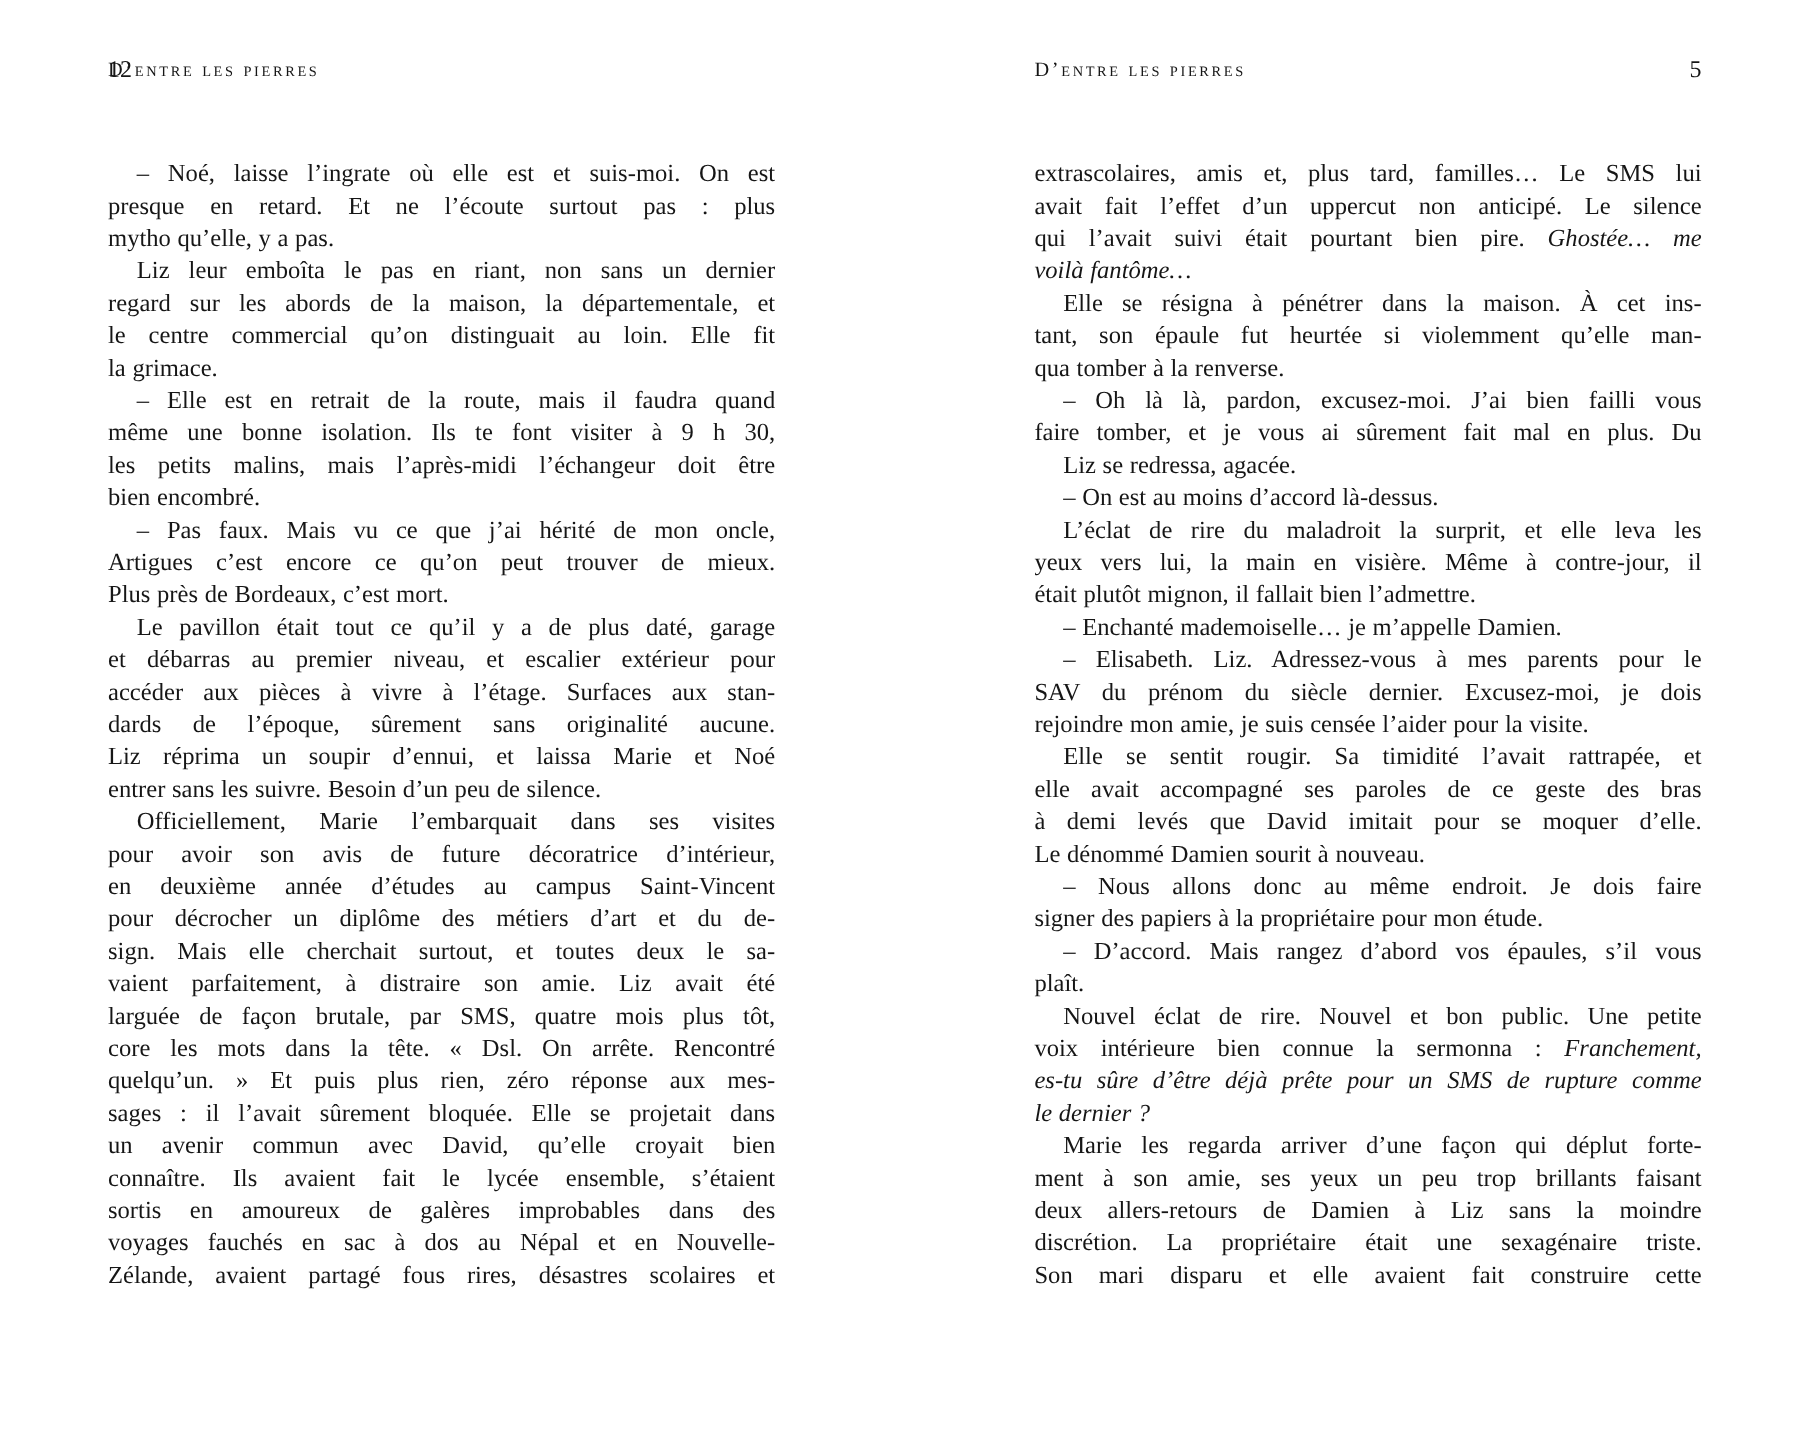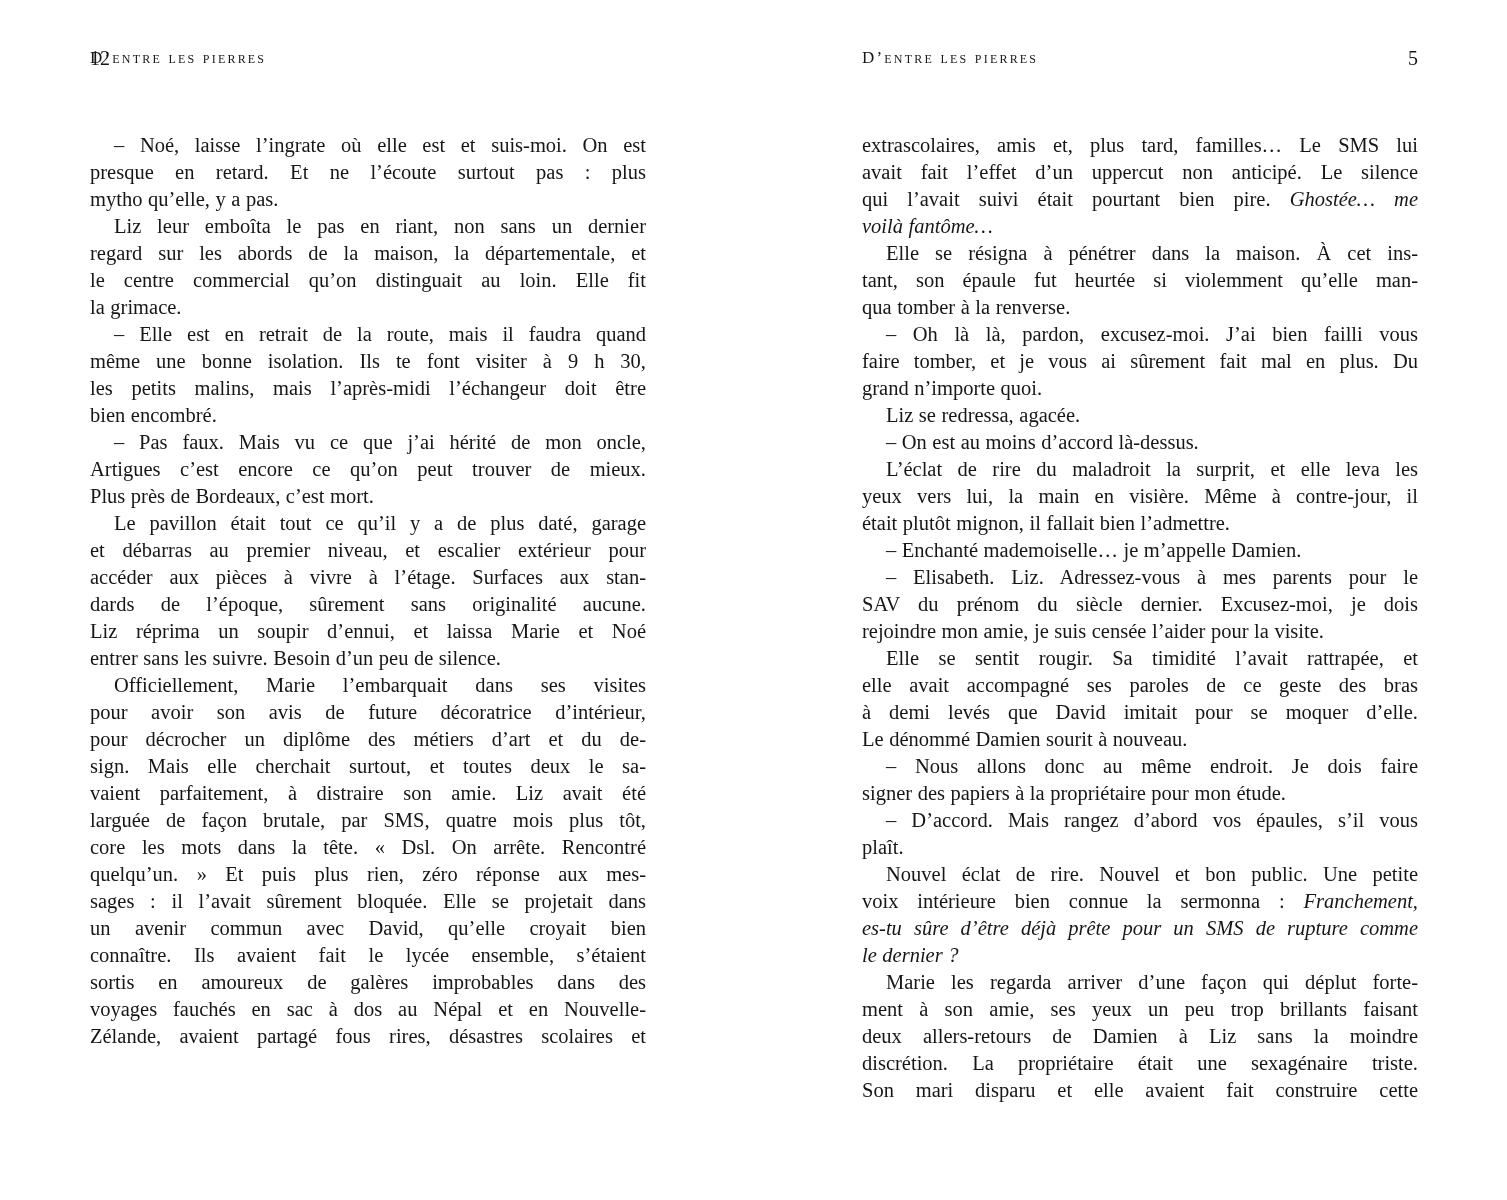--- a/index.html
+++ b/index.html
@@ -95,20 +95,21 @@
       <div class="line"><span>Artigues c’est encore ce qu’on peut trouver de mieux.</span></div>
       <div class="line end"><span>Plus près de Bordeaux, c’est mort.</span></div>
       <div class="line indent"><span>Le pavillon était tout ce qu’il y a de plus daté, garage</span></div>
       <div class="line"><span>et débarras au premier niveau, et escalier extérieur pour</span></div>
       <div class="line"><span>accéder aux pièces à vivre à l’étage. Surfaces aux stan-</span></div>
       <div class="line"><span>dards de l’époque, sûrement sans originalité aucune.</span></div>
       <div class="line"><span>Liz réprima un soupir d’ennui, et laissa Marie et Noé</span></div>
       <div class="line end"><span>entrer sans les suivre. Besoin d’un peu de silence.</span></div>
       <div class="line indent"><span>Officiellement, Marie l’embarquait dans ses visites</span></div>
       <div class="line"><span>pour avoir son avis de future décoratrice d’intérieur,</span></div>
+      <div class="line"><span>en deuxième année d’études au campus Saint-Vincent</span></div>
       <div class="line"><span>pour décrocher un diplôme des métiers d’art et du de-</span></div>
       <div class="line"><span>sign. Mais elle cherchait surtout, et toutes deux le sa-</span></div>
       <div class="line"><span>vaient parfaitement, à distraire son amie. Liz avait été</span></div>
       <div class="line"><span>larguée de façon brutale, par SMS, quatre mois plus tôt,</span></div>
       <div class="line"><span>core les mots dans la tête. « Dsl. On arrête. Rencontré</span></div>
       <div class="line"><span>quelqu’un. » Et puis plus rien, zéro réponse aux mes-</span></div>
       <div class="line"><span>sages : il l’avait sûrement bloquée. Elle se projetait dans</span></div>
       <div class="line"><span>un avenir commun avec David, qu’elle croyait bien</span></div>
       <div class="line"><span>connaître. Ils avaient fait le lycée ensemble, s’étaient</span></div>
       <div class="line"><span>sortis en amoureux de galères improbables dans des</span></div>
@@ -125,21 +126,20 @@
   <div class="page-body">
       <div class="line"><span>extrascolaires, amis et, plus tard, familles… Le SMS lui</span></div>
       <div class="line"><span>avait fait l’effet d’un uppercut non anticipé. Le silence</span></div>
       <div class="line"><span>qui l’avait suivi était pourtant bien pire. </span><span class="it">Ghostée… me</span></div>
       <div class="line end"><span class="it">voilà fantôme…</span></div>
       <div class="line indent"><span>Elle se résigna à pénétrer dans la maison. À cet ins-</span></div>
       <div class="line"><span>tant, son épaule fut heurtée si violemment qu’elle man-</span></div>
       <div class="line end"><span>qua tomber à la renverse.</span></div>
       <div class="line indent"><span>– Oh là là, pardon, excusez-moi. J’ai bien failli vous</span></div>
       <div class="line"><span>faire tomber, et je vous ai sûrement fait mal en plus. Du</span></div>
-      <div class="line end"><span>grand n’importe quoi.</span></div>
       <div class="line indent end"><span>Liz se redressa, agacée.</span></div>
       <div class="line indent end"><span>– On est au moins d’accord là-dessus.</span></div>
       <div class="line indent"><span>L’éclat de rire du maladroit la surprit, et elle leva les</span></div>
       <div class="line"><span>yeux vers lui, la main en visière. Même à contre-jour, il</span></div>
       <div class="line end"><span>était plutôt mignon, il fallait bien l’admettre.</span></div>
       <div class="line indent end"><span>– Enchanté mademoiselle… je m’appelle Damien.</span></div>
       <div class="line indent"><span>– Elisabeth. Liz. Adressez-vous à mes parents pour le</span></div>
       <div class="line"><span>SAV du prénom du siècle dernier. Excusez-moi, je dois</span></div>
       <div class="line end"><span>rejoindre mon amie, je suis censée l’aider pour la visite.</span></div>
       <div class="line indent"><span>Elle se sentit rougir. Sa timidité l’avait rattrapée, et</span></div>

